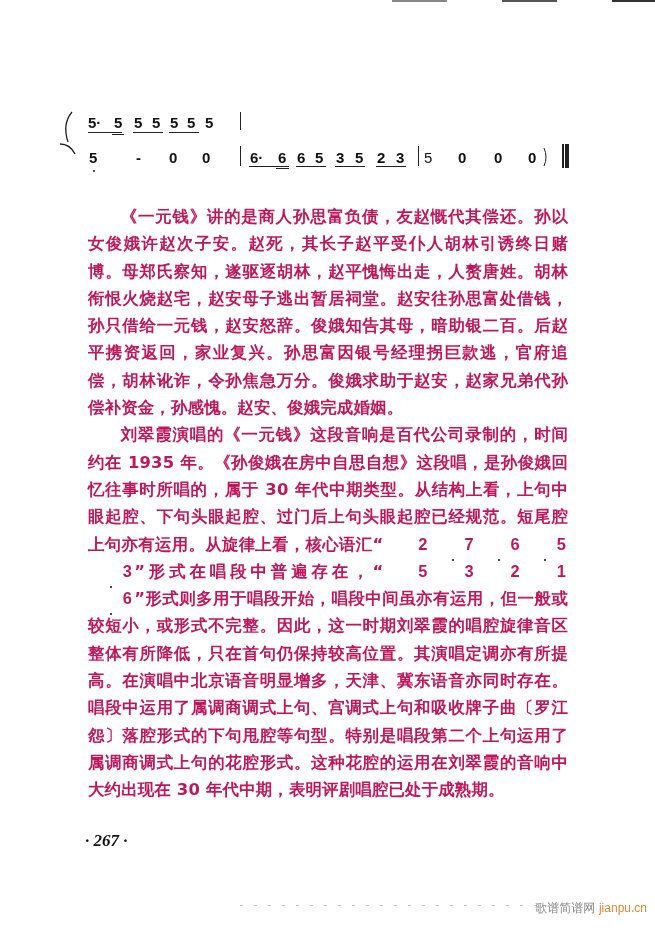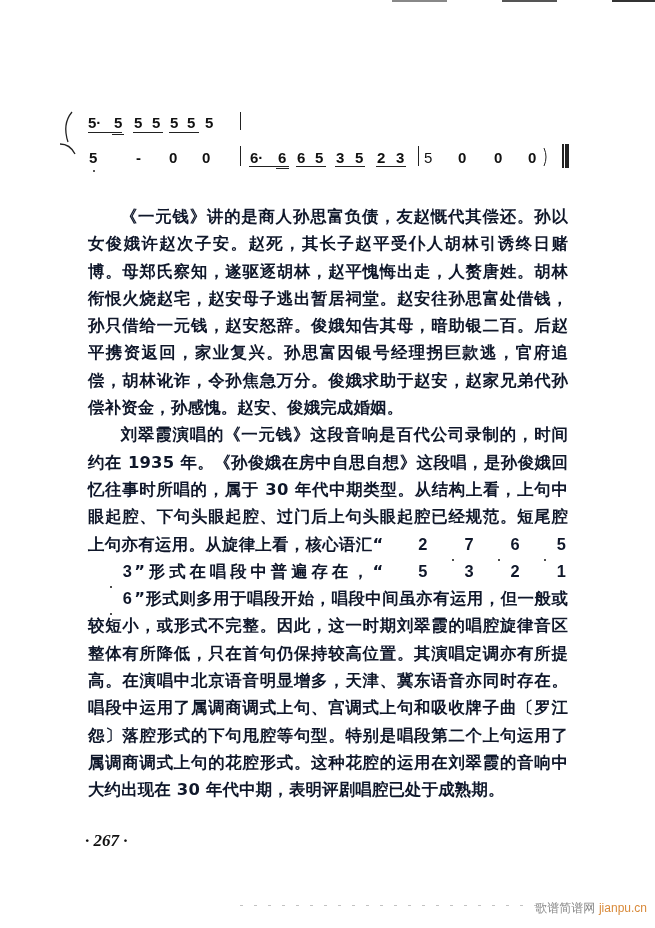--- a/index.html
+++ b/index.html
@@ -9,21 +9,21 @@
     }
     .top-rule { position: absolute; top: 0; height: 2px; background: #888; }
     .score { position: absolute; left: 0; top: 0; width: 655px; height: 190px; }
     .note { position: absolute; font-family: "Liberation Sans", sans-serif; font-weight: bold; font-size: 15px; line-height: 16px; }
     .ul { position: absolute; height: 1px; background: #222; }
     .bar { position: absolute; width: 1px; background: #222; }
     .dot { position: absolute; width: 2px; height: 2px; background: #222; border-radius: 1px; }
     .body-text {
       position: absolute; left: 88px; top: 203px; width: 480px;
       font-family: "DejaVu Sans", sans-serif; font-size: 16.4px; line-height: 27.3px;
-      font-weight: bold; color: #0f172a; letter-spacing: 0.2px;
+      font-weight: bold; color: #be185d; letter-spacing: 0.2px;
     }
     .para { margin: 0; text-indent: 2em; text-align: justify; }
     .jp-dotted { display: inline-block; position: relative; font-family: "Liberation Sans", sans-serif; font-weight: bold; padding: 0 2px; }
     .jp-dotted .ld { position: absolute; left: 50%; bottom: -3px; width: 2px; height: 2px; background:#111; margin-left:-1px; border-radius:1px; }
     .page-num {
       position: absolute; left: 85px; top: 831px; font-family: "Liberation Serif", serif;
       font-style: italic; font-weight: bold; font-size: 17px; color: #111;
     }
     .watermark {
       position: absolute; right: 8px; top: 900px; font-size: 12px; color: #888;

